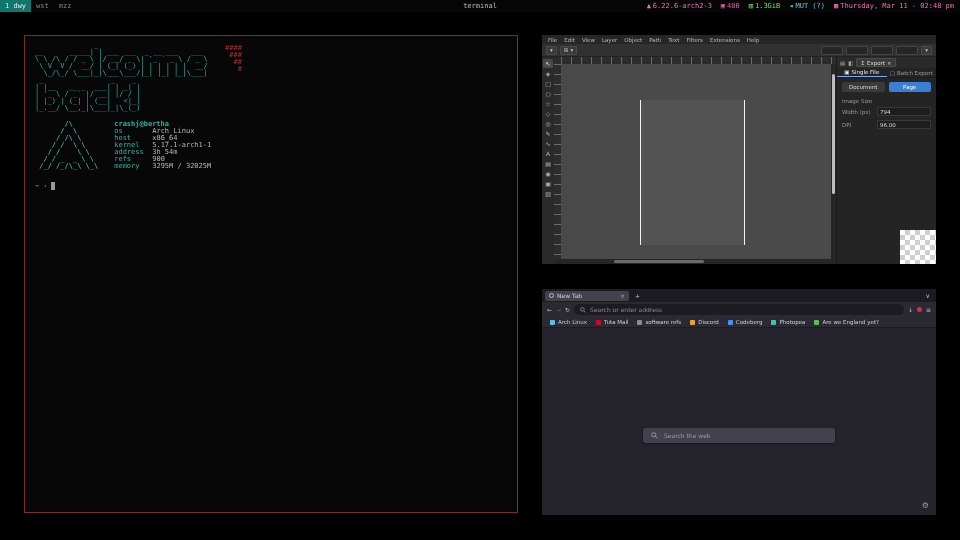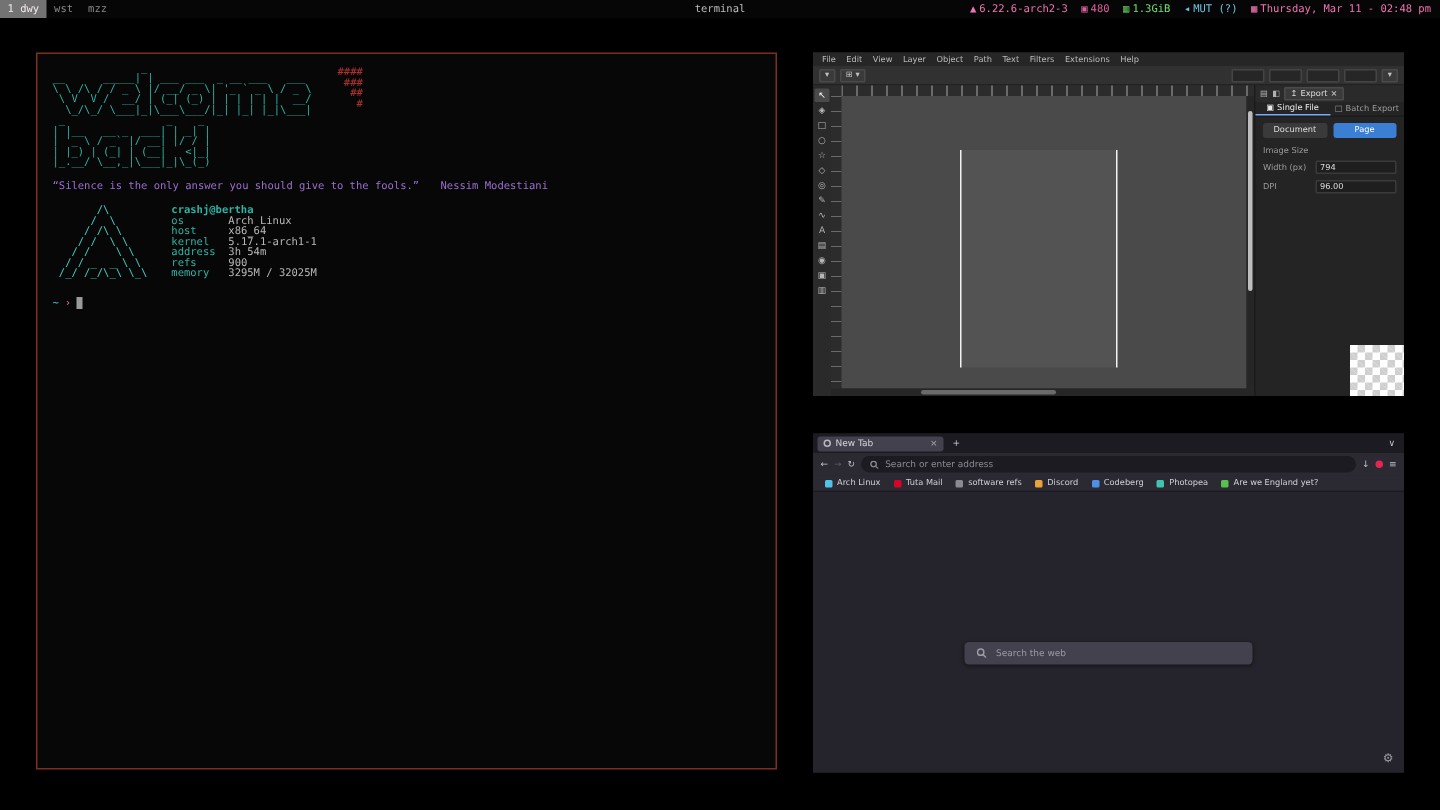--- a/index.html
+++ b/index.html
@@ -9,21 +9,21 @@
   *{margin:0;padding:0;box-sizing:border-box;}
   html,body{width:960px;height:540px;background:#000;overflow:hidden;
     font-family:"DejaVu Sans Mono",monospace;}
   pre{font-family:"DejaVu Sans Mono",monospace;}
 
   
   .topbar{position:absolute;top:0;left:0;width:960px;height:12px;background:#060606;
     display:flex;align-items:center;font-size:7px;color:#9a9a9a;}
   .tags{display:flex;height:100%;}
   .tag{padding:0 5px;line-height:12px;color:#8a8a8a;cursor:default;}
-  .tag.active{background:#737373;color:#f5e9e9;}
+  .tag.active{background:#0f766e;color:#f5e9e9;}
   .bar-title{position:absolute;left:50%;transform:translateX(-50%);color:#bdbdbd;}
   .status{margin-left:auto;display:flex;gap:9px;padding-right:6px;}
   .seg{display:flex;gap:2px;align-items:center;white-space:nowrap;}
 
   
   .terminal{position:absolute;left:24px;top:35px;width:494px;height:478px;background:#070707;
     border:1px solid var(--term-border);padding:6px 10px;overflow:hidden;}
   .art{font-size:7px;line-height:7px;color:var(--teal);}
   .art-accent{position:absolute;left:200px;top:9px;font-size:7px;line-height:7px;color:var(--accent-red);}
   .quote{margin-top:8px;font-size:7px;color:var(--purple);}
@@ -159,24 +159,20 @@
   \_/\_/ \___|_|\___\___/|_| |_| |_|\___|
  _                _    _ 
 | |__   __ _  ___| | _| |
 | '_ \ / _` |/ __| |/ / |
 | |_) | (_| | (__|   &lt;|_|
 |_.__/ \__,_|\___|_|\_(_)</pre>
   <pre class="art-accent">####
  ###
   ##
    #</pre>
-  <div class="quote">
-    <span>“Silence is the only answer you should give to the fools.”</span>
-    <span class="author">Nessim Modestiani</span>
-  </div>
   <div class="fetch">
     <pre class="logo">       /\
       /  \
      / /\ \
     / /  \ \
    / /    \ \
   / / _  _ \ \
  /_/ /_/\_\ \_\</pre>
     <div class="info">
       <div class="user">crashj@bertha</div>

